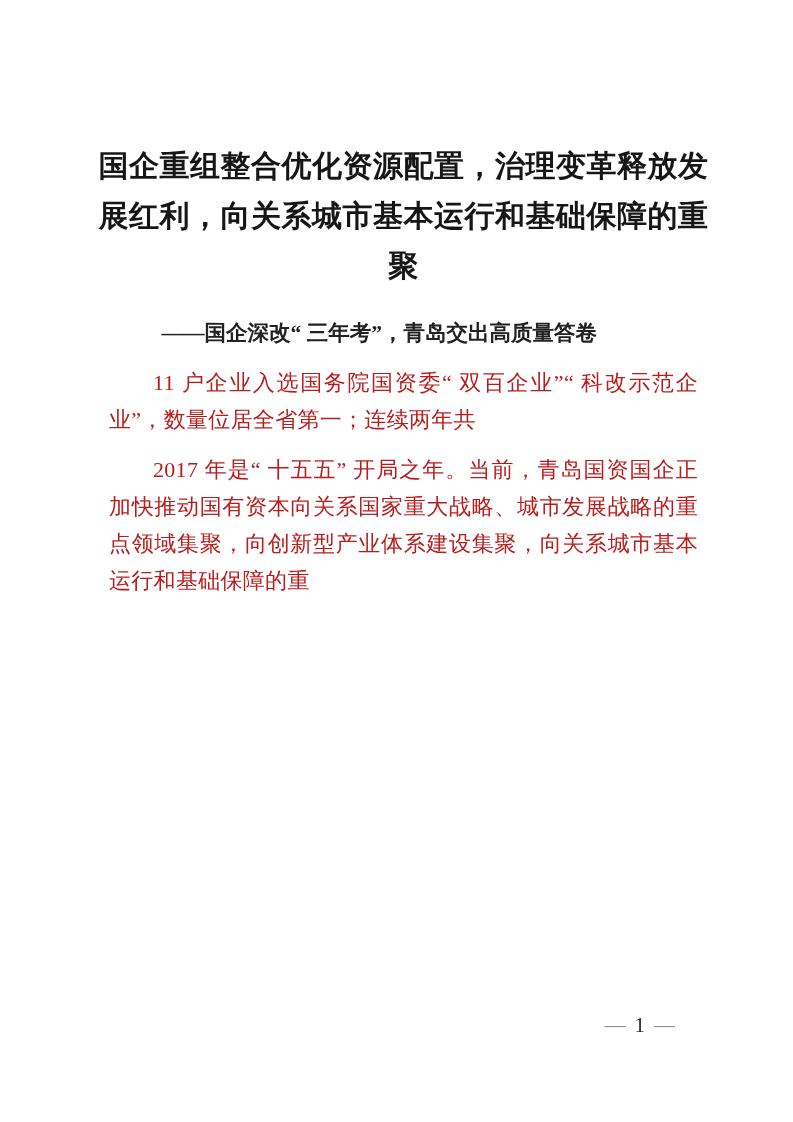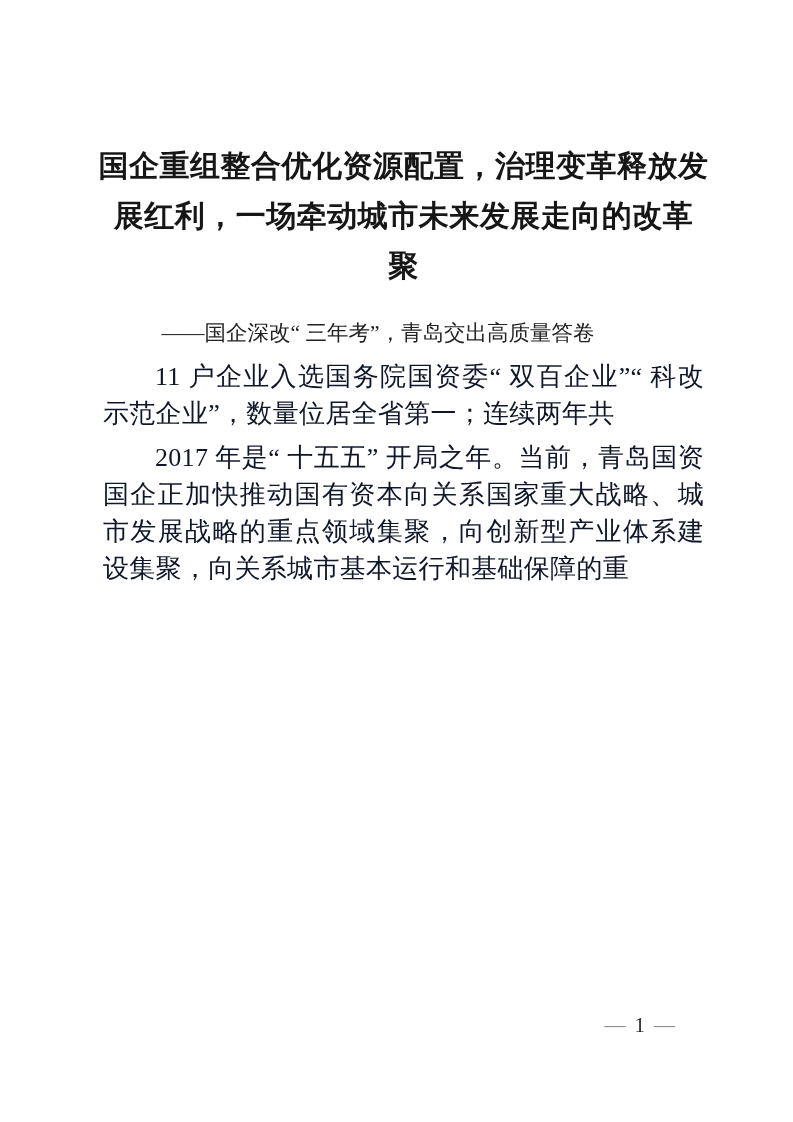--- a/index.html
+++ b/index.html
@@ -31,29 +31,30 @@
     color: #161616;
     letter-spacing: 0.5px;
   }
   .title-line { display: block; }
   .byline {
     margin: 24px 0 0 0;
     font-size: 21.5px;
     line-height: 37px;
     text-indent: 3em;
     color: #222222;
+    font-weight: bold;
   }
   .para {
-    margin: 6px;
-    font-size: 26px;
+    margin: 12px;
+    font-size: 22px;
     line-height: 37.3px;
     text-align: justify;
     text-indent: 2em;
     letter-spacing: 0.3px;
-    color: #0f172a;
+    color: #b91c1c;
     word-break: break-all;
     overflow-wrap: break-word;
   }
   .footer {
     position: absolute;
     top: 1007px;
     right: 118px;
     font-size: 21px;
     line-height: 37px;
     display: flex;
@@ -64,21 +65,21 @@
   .footer .dash { color: #8a8a8a; }
 </style>
 </head>
 <body>
 
 <div class="page">
   <div class="content">
 
     <h1 class="doc-title">
       <span class="title-line">国企重组整合优化资源配置，治理变革释放发</span>
-      <span class="title-line">展红利，一场牵动城市未来发展走向的改革</span>
+      <span class="title-line">展红利，向关系城市基本运行和基础保障的重</span>
       <span class="title-line">聚</span>
     </h1>
 
     <p class="byline">——国企深改“ 三年考”，青岛交出高质量答卷</p>
 
     <p class="para">11 户企业入选国务院国资委“ 双百企业”“ 科改示范企业”，数量位居全省第一；连续两年共</p>
     <p class="para">2017 年是“ 十五五” 开局之年。当前，青岛国资国企正加快推动国有资本向关系国家重大战略、城市发展战略的重点领域集聚，向创新型产业体系建设集聚，向关系城市基本运行和基础保障的重</p>
 
   </div>
 

